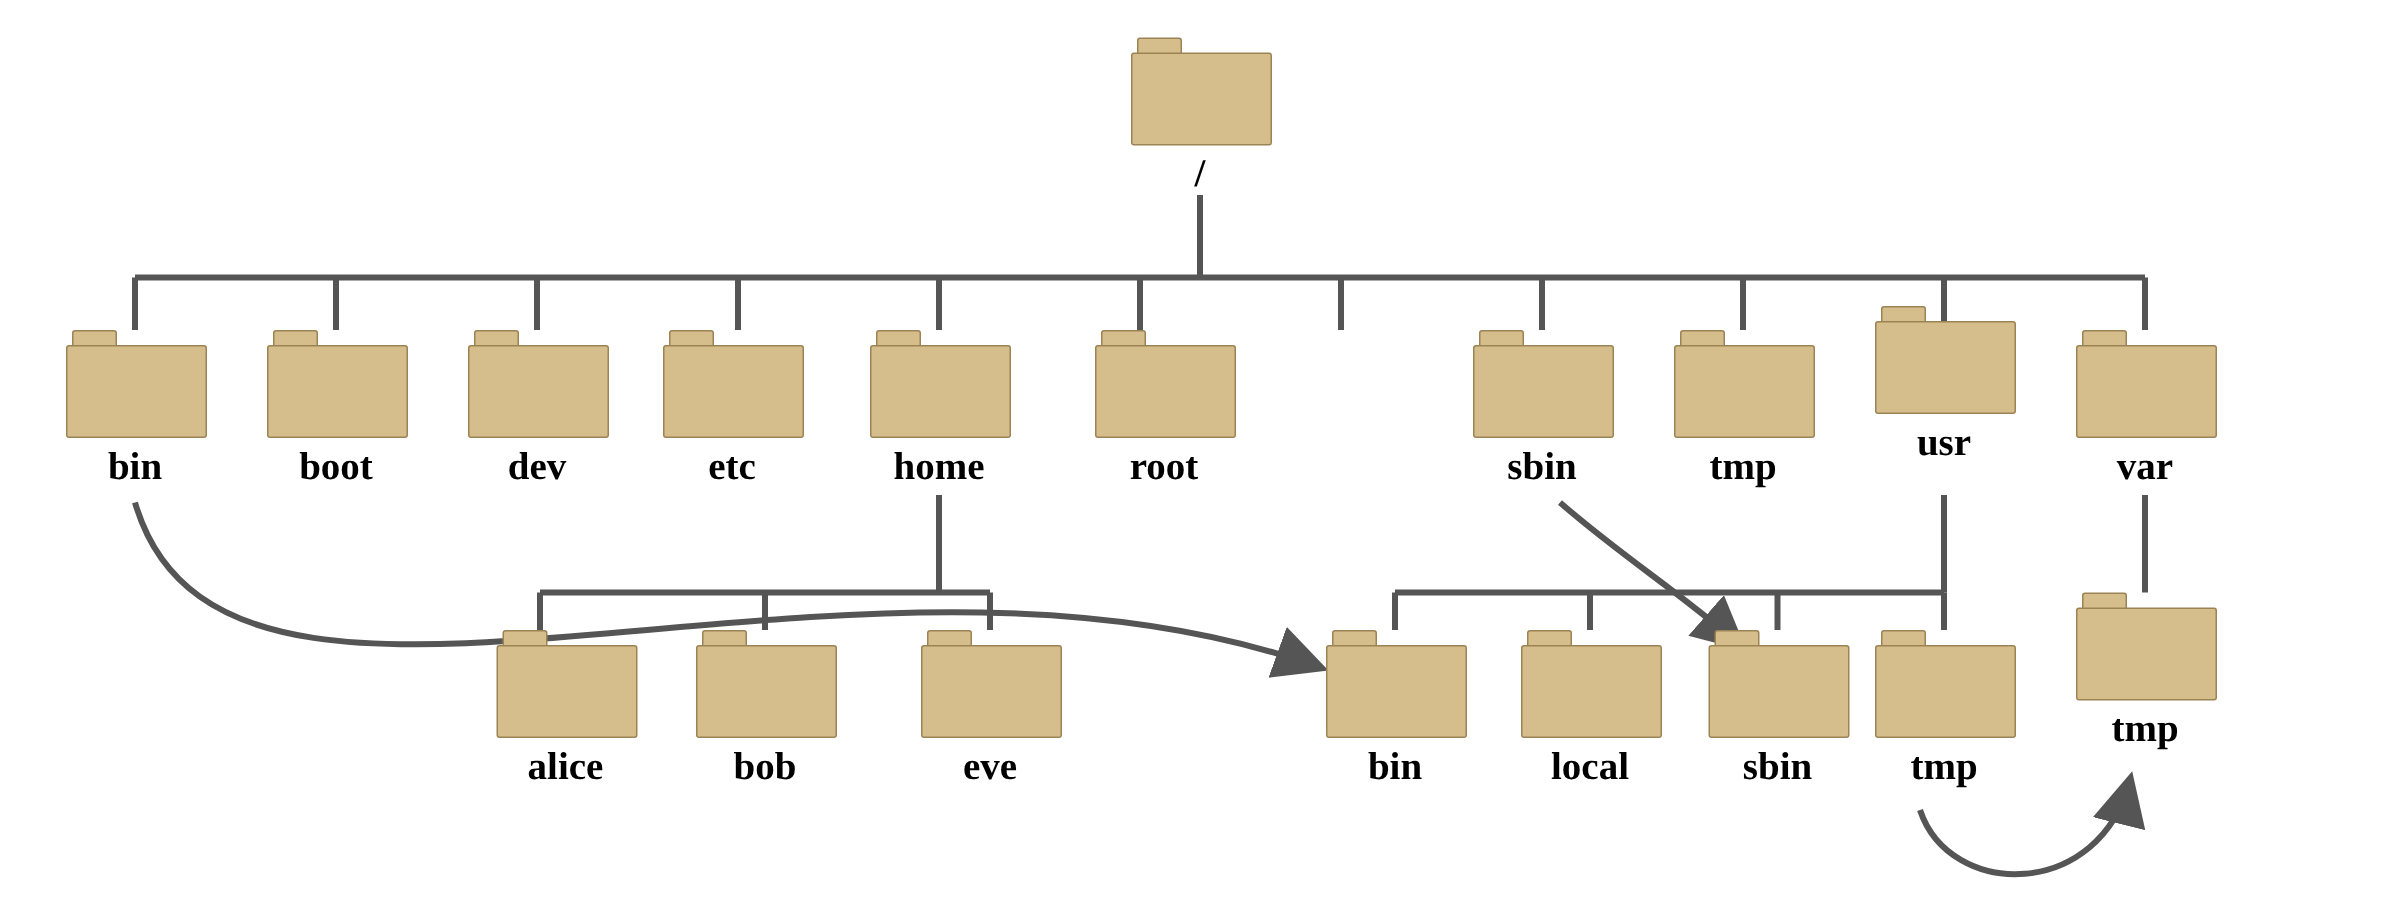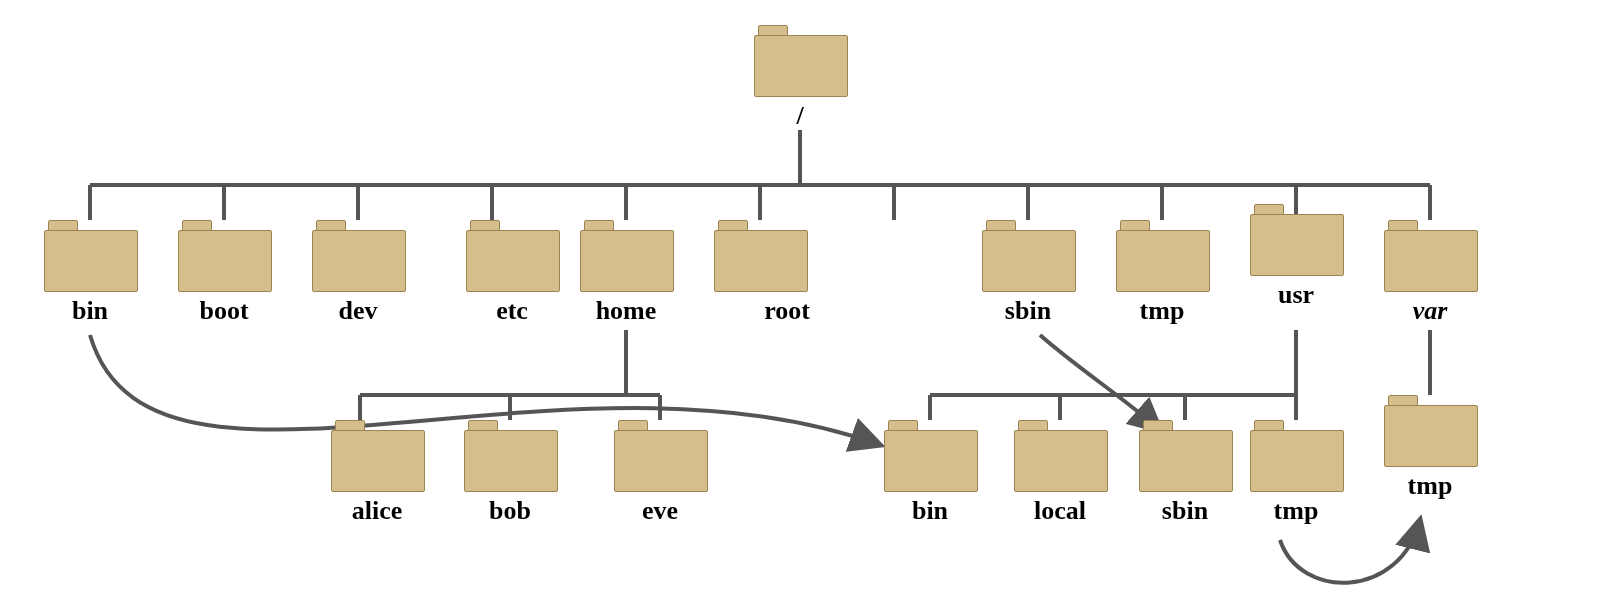--- a/index.html
+++ b/index.html
@@ -131,35 +131,35 @@
       </div>
       <div class="label">dev</div>
     </div>
   <div class="node" style="left:174px;  top:220px;">
       <div class="folder">
         <div class="tab" style="background:#d6bd8c;border:1px solid #9c8354;"></div>
         <div class="body" style="background:#d6bd8c;border:1px solid #9c8354;"></div>
       </div>
       <div class="label">boot</div>
     </div>
-  <div class="node" style="left:462px;  top:220px;">
+  <div class="node" style="left:438px;  top:220px;">
       <div class="folder">
         <div class="tab" style="background:#d6bd8c;border:1px solid #9c8354;"></div>
         <div class="body" style="background:#d6bd8c;border:1px solid #9c8354;"></div>
       </div>
       <div class="label">etc</div>
     </div>
   <div class="node" style="left:576px;  top:220px;">
       <div class="folder">
         <div class="tab" style="background:#d6bd8c;border:1px solid #9c8354;"></div>
         <div class="body" style="background:#d6bd8c;border:1px solid #9c8354;"></div>
       </div>
       <div class="label">home</div>
     </div>
-  <div class="node" style="left:710px;  top:220px;text-align:right;">
+  <div class="node" style="left:726px;  top:220px;">
       <div class="folder">
         <div class="tab" style="background:#d6bd8c;border:1px solid #9c8354;"></div>
         <div class="body" style="background:#d6bd8c;border:1px solid #9c8354;"></div>
       </div>
       <div class="label">root</div>
     </div>
   <div class="node" style="left:978px;  top:220px;">
       <div class="folder">
         <div class="tab" style="background:#d6bd8c;border:1px solid #9c8354;"></div>
         <div class="body" style="background:#d6bd8c;border:1px solid #9c8354;"></div>
@@ -173,21 +173,21 @@
       </div>
       <div class="label">tmp</div>
     </div>
   <div class="node" style="left:1246px; top:204px;">
       <div class="folder">
         <div class="tab" style="background:#d6bd8c;border:1px solid #9c8354;"></div>
         <div class="body" style="background:#d6bd8c;border:1px solid #9c8354;"></div>
       </div>
       <div class="label">usr</div>
     </div>
-  <div class="node" style="left:1380px; top:220px;font-style:italic;">
+  <div class="node" style="left:1380px; top:220px;">
       <div class="folder">
         <div class="tab" style="background:#d6bd8c;border:1px solid #9c8354;"></div>
         <div class="body" style="background:#d6bd8c;border:1px solid #9c8354;"></div>
       </div>
       <div class="label">var</div>
     </div>
 
   <div class="node" style="left:327px; top:420px;">
       <div class="folder">
         <div class="tab" style="background:#d6bd8c;border:1px solid #9c8354;"></div>

